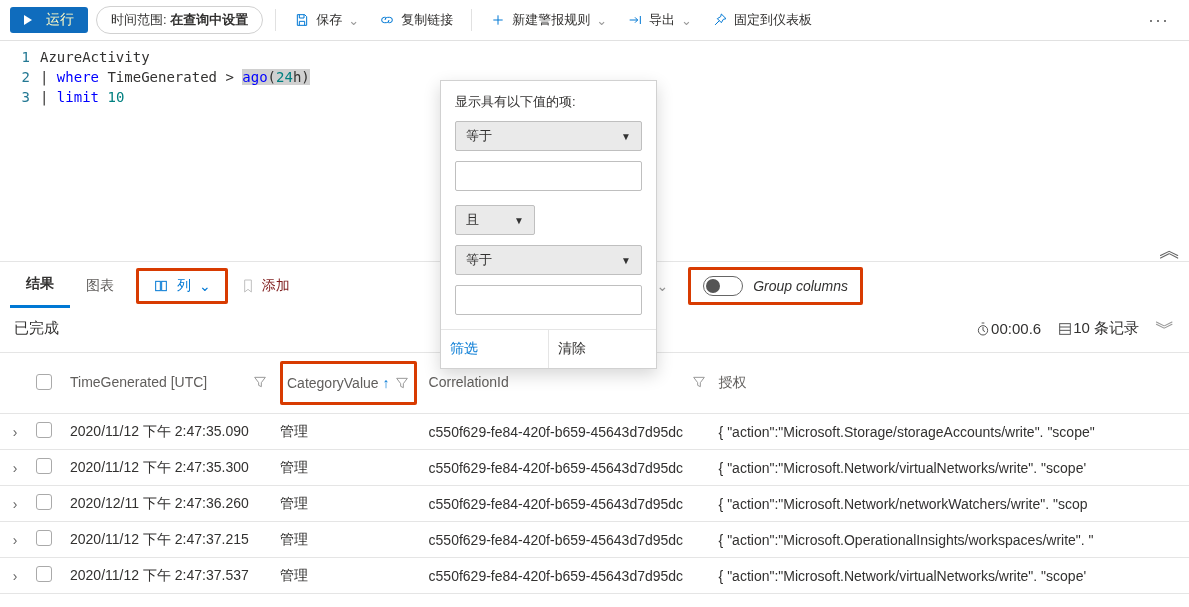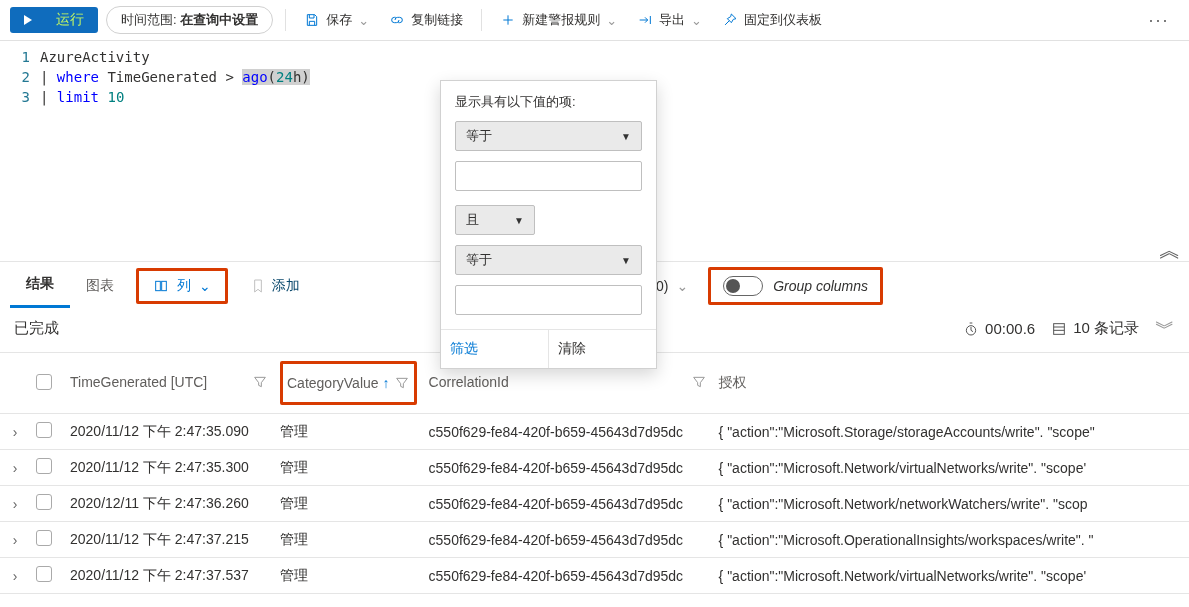--- a/index.html
+++ b/index.html
@@ -11,21 +11,21 @@
     --text-light:#605e5c;
     --red:#d83b01;
     --code-blue:#0000ff;
     --code-teal:#008080;
     --highlight:#d0d0d0;
   }
   *{box-sizing:border-box;}
   body{margin:0;font-family:"Segoe UI","Segoe UI Web",Arial,sans-serif;font-size:13px;color:var(--text);background:#fff;width:1189px;height:607px;overflow:hidden;position:relative;}
   
   .toolbar{display:flex;align-items:center;gap:8px;padding:6px 10px;border-bottom:1px solid #e1e1e1;}
-  .run-btn{display:inline-flex;align-items:center;gap:24px;background:var(--blue-run);color:#bef264;border:none;border-radius:3px;padding:4px 14px;font-size:14px;cursor:pointer;}
+  .run-btn{display:inline-flex;align-items:center;gap:14px;background:var(--blue-run);color:#fef9c3;border:none;border-radius:3px;padding:4px 14px;font-size:14px;cursor:pointer;}
   .run-btn .play{width:0;height:0;border-left:8px solid #fff;border-top:5px solid transparent;border-bottom:5px solid transparent;}
   .timerange{border:1px solid var(--border);border-radius:14px;padding:4px 14px;font-size:13px;cursor:pointer;}
   .timerange .bold{font-weight:600;}
   .tb-divider{width:1px;height:22px;background:#e1e1e1;margin:0 4px;}
   .tb-item{display:inline-flex;align-items:center;gap:6px;padding:4px 6px;font-size:13px;cursor:pointer;color:var(--text);}
   .tb-item .chev{color:#999;}
   svg.icon{width:16px;height:16px;stroke:var(--blue);fill:none;stroke-width:1.5;}
   .ellipsis{margin-left:auto;color:#666;font-size:18px;letter-spacing:1px;padding:0 10px;}
   
   .editor{display:flex;font-family:Consolas,monospace;font-size:14px;padding:6px 0 40px 0;position:relative;height:220px;}
@@ -35,29 +35,29 @@
   .fn{color:var(--code-blue);}
   .num{color:var(--code-teal);}
   .hl{background:var(--highlight);}
   .collapse-up{position:absolute;right:8px;bottom:-4px;color:#666;font-size:22px;cursor:pointer;}
   
   .results-bar{display:flex;align-items:center;border-top:1px solid var(--border-light);padding:0 10px;height:48px;font-size:14px;}
   .tab{padding:12px 16px;color:var(--text-light);cursor:pointer;}
   .tab.active{color:var(--text);font-weight:600;border-bottom:3px solid var(--blue);}
   .columns-btn{display:inline-flex;align-items:center;gap:8px;padding:6px 14px;color:var(--blue);cursor:pointer;font-size:14px;margin-left:6px;}
   .red-box{border:3px solid var(--red);border-radius:2px;}
-  .add-btn{display:inline-flex;align-items:center;gap:6px;color:#0c4a6e;padding:6px 22px;font-size:14px;}
+  .add-btn{display:inline-flex;align-items:center;gap:6px;color:#7f1d1d;padding:6px 12px;font-size:14px;}
   .utc-chev{color:#999;margin-left:8px;}
   .switch-wrap{display:inline-flex;align-items:center;gap:10px;padding:6px 12px;margin-left:20px;font-style:italic;}
   .switch{width:40px;height:20px;border:1px solid #666;border-radius:10px;display:inline-flex;align-items:center;padding:2px;}
   .switch .knob{width:14px;height:14px;border-radius:50%;background:#555;}
   
   .status-row{display:flex;align-items:center;padding:6px 14px 10px 14px;font-size:15px;}
   .status-right{margin-left:auto;display:flex;align-items:center;gap:16px;color:var(--text);}
-  .timer,.records{display:inline-flex;align-items:center;gap:6px;justify-content:space-between;}
+  .timer,.records{display:inline-flex;align-items:center;justify-content:space-between;}
   .chev-right{color:#999;font-size:20px;}
   
   table{width:100%;border-collapse:collapse;font-size:14px;}
   thead th{text-align:left;font-weight:400;color:var(--text-light);padding:8px 6px;border-top:1px solid var(--border-light);border-bottom:1px solid var(--border-light);white-space:nowrap;position:relative;}
   th .filter-icon{float:right;color:#999;}
   tbody td{padding:8px 6px;border-bottom:1px solid var(--border-light);white-space:nowrap;overflow:hidden;text-overflow:ellipsis;}
   .row-chev{color:#666;width:30px;text-align:center;}
   .chk{width:16px;height:16px;border:1px solid #aaa;border-radius:3px;display:inline-block;}
   .col-tg{width:210px;}
   .col-cv{width:140px;}

